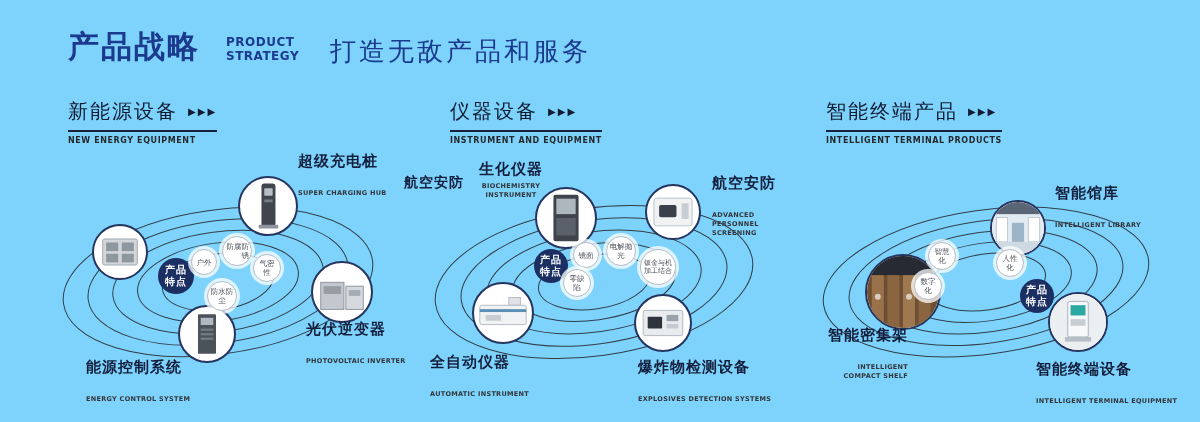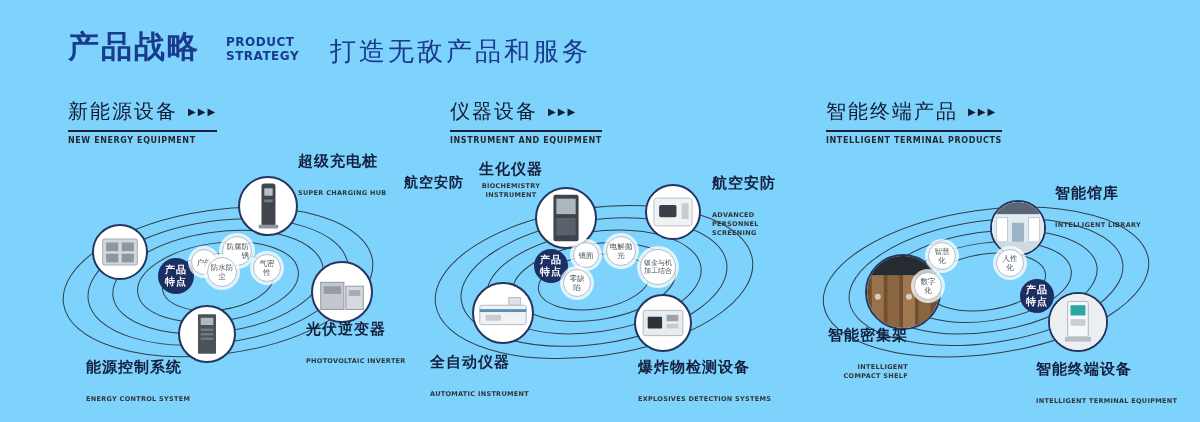--- a/index.html
+++ b/index.html
@@ -109,21 +109,21 @@
       <rect x="23" y="24" width="14" height="2.5" fill="#737a82"></rect>
       <rect x="23" y="29" width="14" height="2.5" fill="#737a82"></rect>
       <rect x="23" y="34" width="14" height="2.5" fill="#737a82"></rect>
     </svg>
   </div>
 
   <div class="badge" style="left:158px; top:258px; width:36px; height:36px;">产品特点</div>
   <div class="bubble" style="left:191px; top:249px; width:26px; height:26px;">户外</div>
   <div class="bubble" style="left:222px; top:236px; width:30px; height:30px;text-align:right;">防腐防锈</div>
   <div class="bubble" style="left:253px; top:254px; width:28px; height:28px;">气密性</div>
-  <div class="bubble" style="left:207px; top:257px; width:30px; height:30px;">防水防尘</div>
+  <div class="bubble" style="left:207px; top:281px; width:30px; height:30px;">防水防尘</div>
 
   <div class="plabel" style="left:298px; top:152px;">
     <div class="plabel-cn">超级充电桩</div>
     <div class="plabel-en">SUPER CHARGING HUB</div>
   </div>
   <div class="plabel" style="left:306px; top:320px; width:110px;">
     <div class="plabel-cn">光伏逆变器</div>
     <div class="plabel-en">PHOTOVOLTAIC INVERTER</div>
   </div>
   <div class="plabel" style="left:86px; top:358px;">

